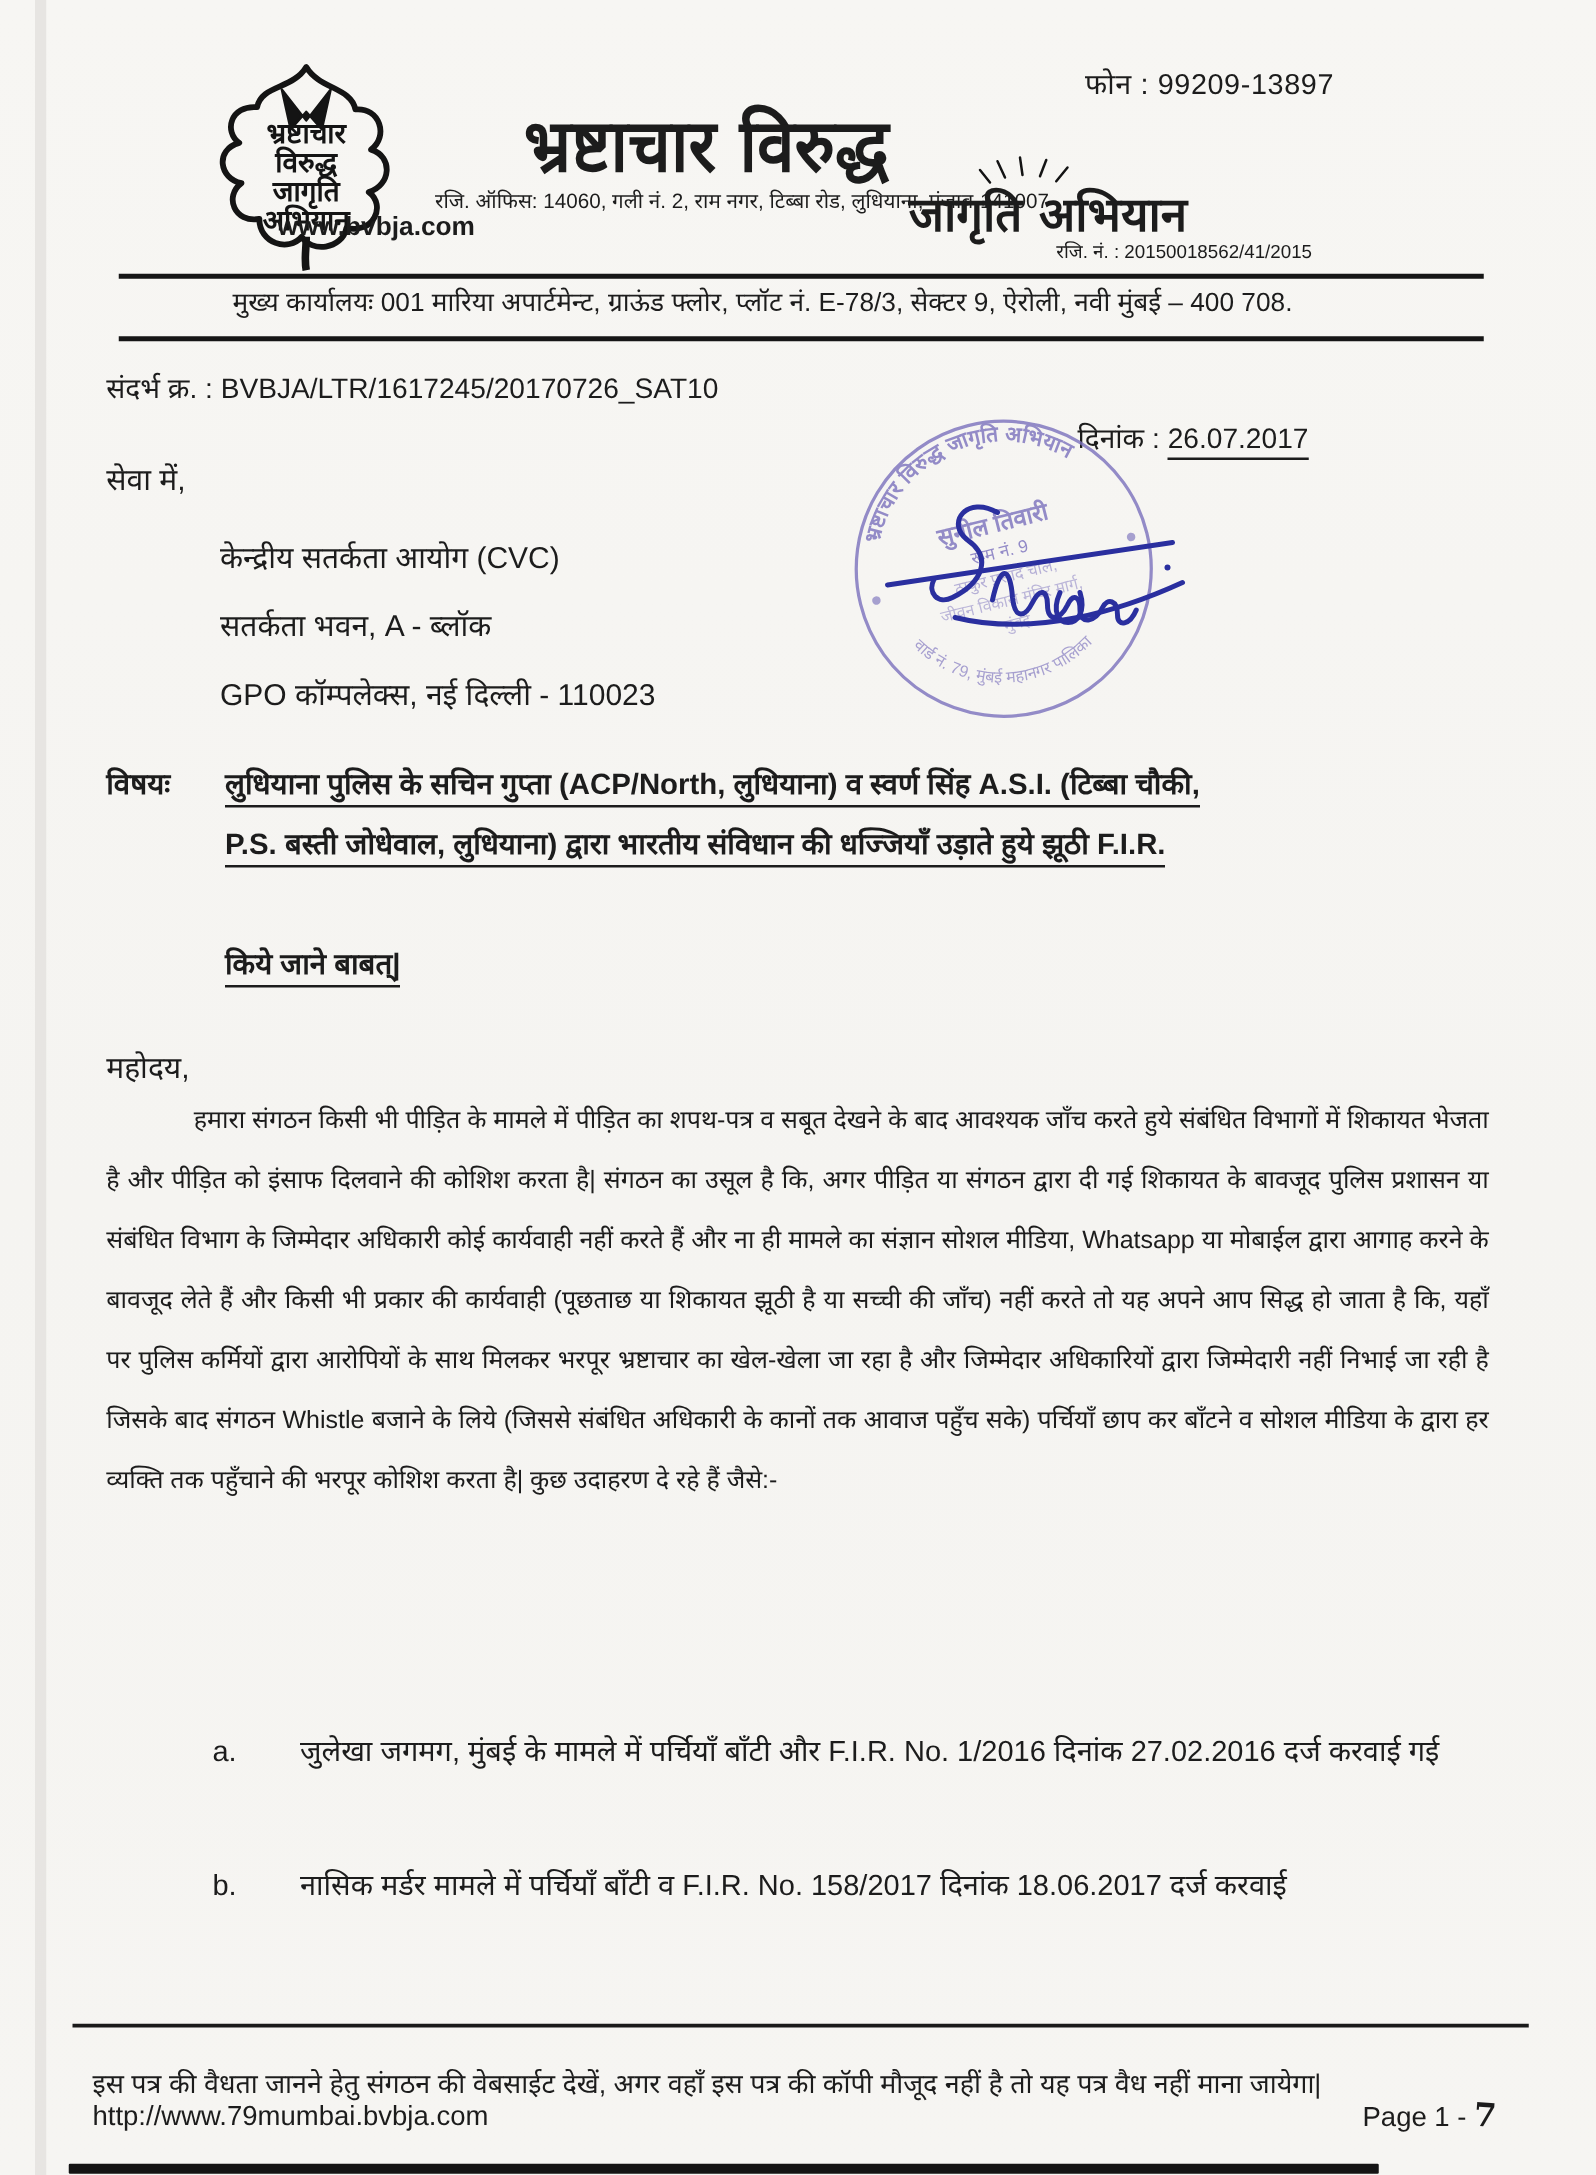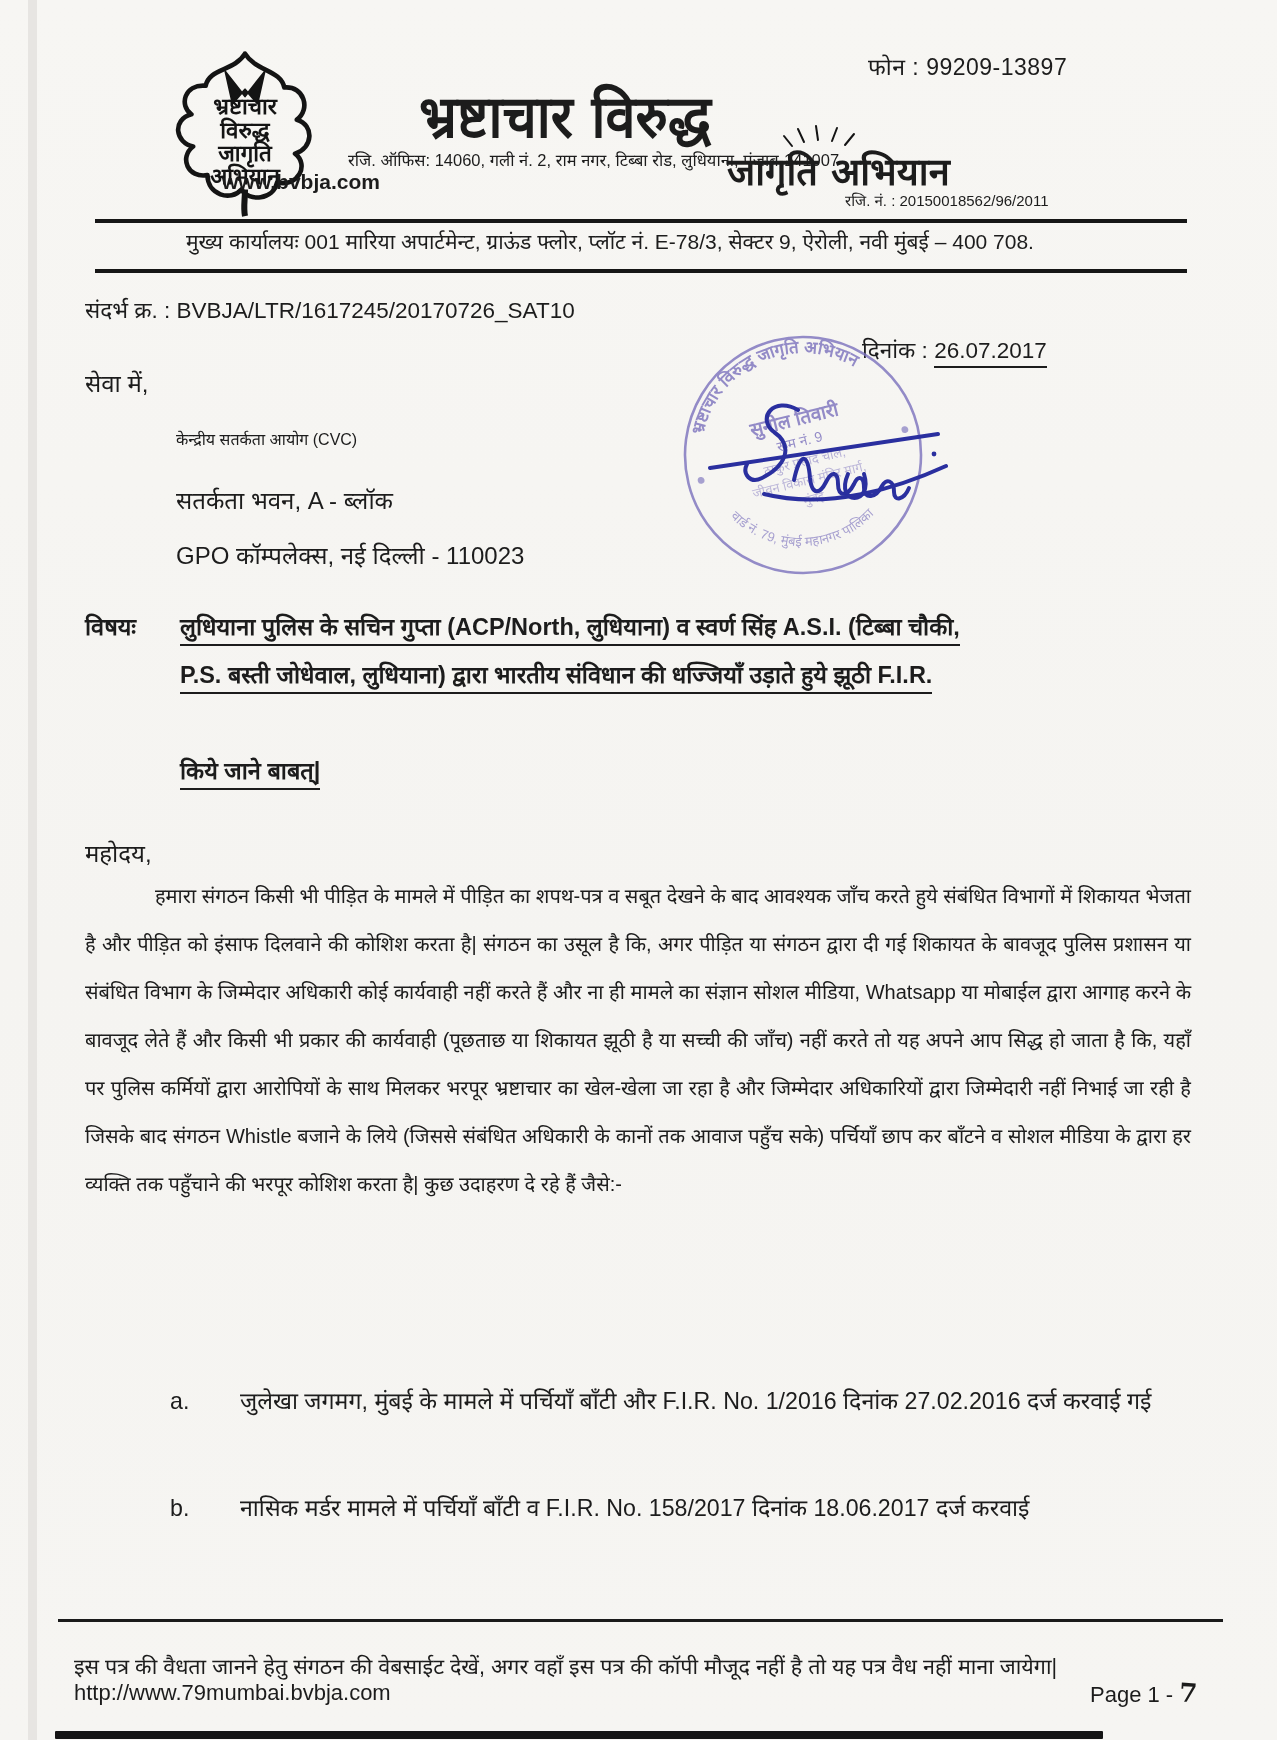--- a/index.html
+++ b/index.html
@@ -32,21 +32,21 @@
   .rule2{top:269px;}
   .head-office{left:60px;top:227px;width:1100px;text-align:center;font-size:21px;}
 
   
   .ref-label{left:85px;top:294px;font-size:22.5px;}
   .date-wrap{left:862px;top:294px;font-size:22.5px;margin-top:40px;}
   .u{border-bottom:2px solid #1c1c1c;padding-bottom:3px;}
 
   
   .seva{left:85px;top:366px;font-size:24px;}
-  .addr1{left:176px;top:428px;font-size:16px;}
+  .addr1{left:176px;top:428px;font-size:24px;}
   .addr2{left:176px;top:483px;font-size:24px;}
   .addr3{left:176px;top:538px;font-size:24px;}
 
   
   .stamp{left:668px;top:320px;width:270px;height:270px;opacity:.8;filter:blur(.4px);}
   .sig{left:698px;top:388px;width:270px;height:150px;}
 
   
   .subj-label{left:85px;top:610px;font-size:23.5px;font-weight:bold;}
   .subj-line{left:180px;width:1015px;font-size:23.5px;font-weight:bold;white-space:nowrap;}
@@ -102,21 +102,21 @@
   <svg class="abs" style="left:782px;top:124px;" width="78" height="26" viewBox="0 0 78 26">
     <g stroke="#141414" stroke-width="2" stroke-linecap="round">
       <line x1="10" y1="22" x2="2" y2="12"></line>
       <line x1="22" y1="18" x2="16" y2="5"></line>
       <line x1="36" y1="16" x2="34" y2="2"></line>
       <line x1="50" y1="17" x2="55" y2="4"></line>
       <line x1="63" y1="21" x2="72" y2="10"></line>
     </g>
   </svg>
   <div class="abs org-sub">जागृति अभियान</div>
-  <div class="abs reg-no">रजि. नं. : 20150018562/96/2011</div>
+  <div class="abs reg-no">रजि. नं. : 20150018562/41/2015</div>
 
   <div class="abs rule rule1"></div>
   <div class="abs head-office">मुख्य कार्यालयः 001 मारिया अपार्टमेन्ट, ग्राऊंड फ्लोर, प्लॉट नं. E-78/3, सेक्टर 9, ऐरोली, नवी मुंबई – 400 708.</div>
   <div class="abs rule rule2"></div>
 
   <div class="abs ref-label">संदर्भ क्र. : BVBJA/LTR/1617245/20170726_SAT10</div>
   <div class="abs date-wrap"><span>दिनांक : </span><span class="u">26.07.2017</span></div>
 
   <div class="abs seva">सेवा में,</div>
   <div class="abs addr1">केन्द्रीय सतर्कता आयोग (CVC)</div>

